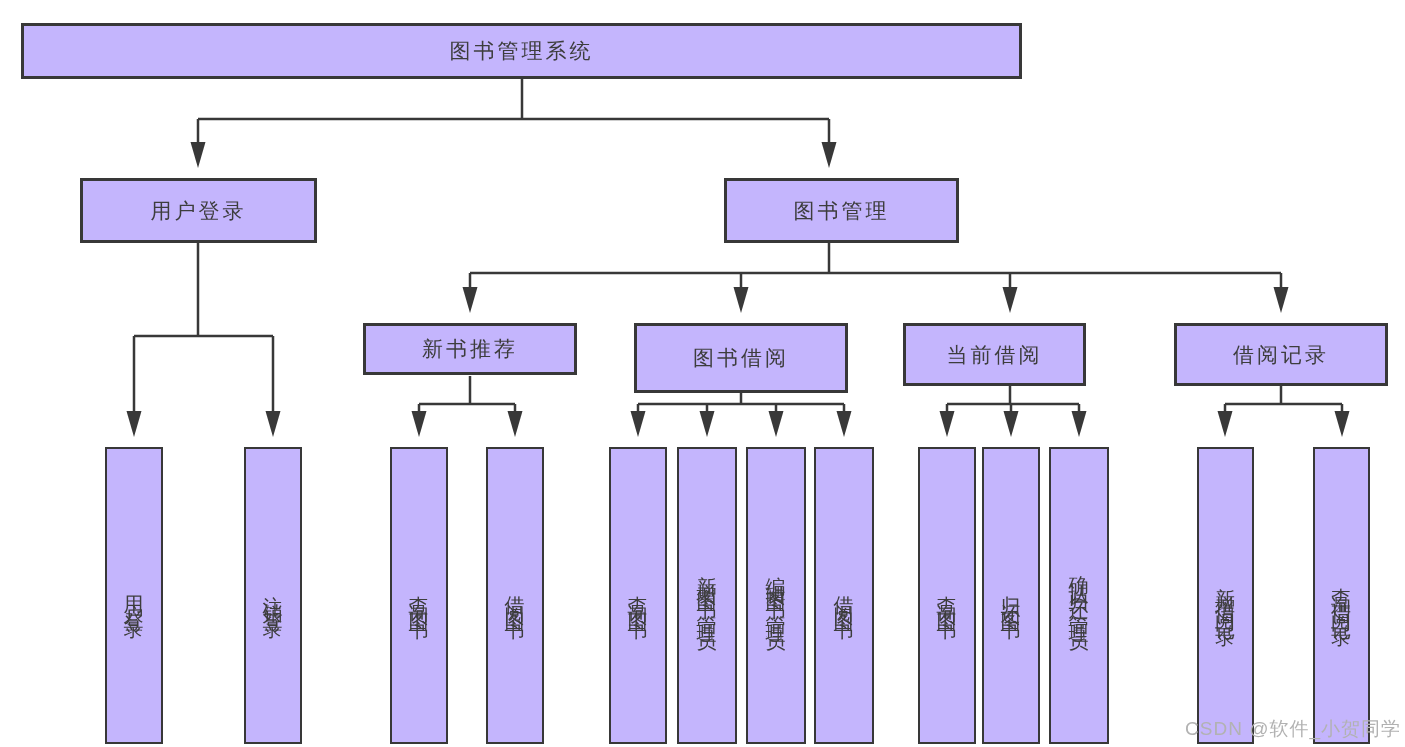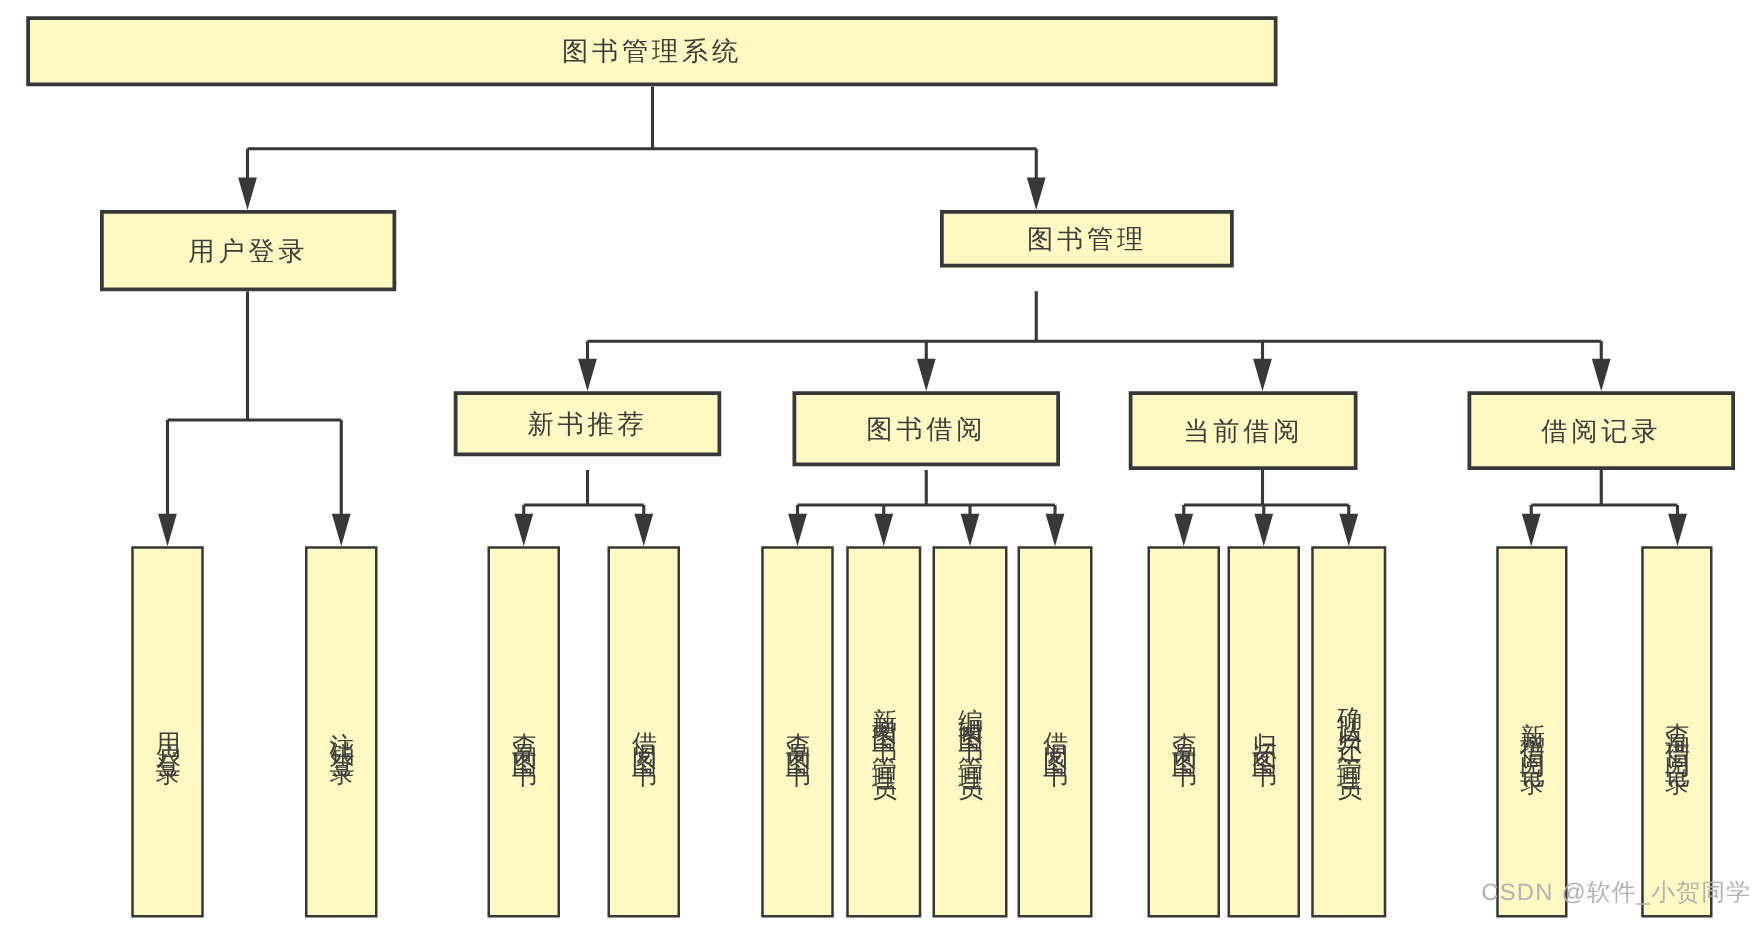--- a/index.html
+++ b/index.html
@@ -2,31 +2,31 @@
 <html><head>
 <meta charset="utf-8">
 <style>
   html,body{margin:0;padding:0;background:#ffffff;}
   .stage{
     position:relative;width:1405px;height:747px;background:#ffffff;
     font-family:"Liberation Sans",sans-serif;color:#3d3d3d;overflow:hidden;
   }
   svg.connectors{position:absolute;left:0;top:0;}
   .node{
-    position:absolute;background:#fef9c3;border:3px solid #383838;
+    position:absolute;background:#c4b5fd;border:3px solid #383838;
     box-sizing:border-box;display:flex;align-items:center;justify-content:center;
-    font-size:21px;letter-spacing:3px;white-space:nowrap;
+    font-size:21px;letter-spacing:3px;white-space:nowrap;margin-top:10px;
   }
   .leaf{border-width:2.5px;}
   .vtext{
     writing-mode:vertical-rl;text-orientation:mixed;
     font-size:20px;letter-spacing:8px;line-height:1;white-space:normal;
   }
   .watermark{
-    position:absolute;right:4px;bottom:20px;
+    position:absolute;right:4px;bottom:5px;
     font-size:19px;color:#b2b2b2;letter-spacing:1px;
   }
 </style>
 </head>
 <body>
 
 <div class="stage">
 
   <svg class="connectors" width="1405" height="747" viewBox="0 0 1405 747">
     <g stroke="#383838" stroke-width="2.5" fill="none">
@@ -61,28 +61,28 @@
     </g>
   </svg>
 
   <div class="node" style="left:21px;top:13px;width:1001px;height:56px">
     <span>图书管理系统</span>
   </div>
 
   <div class="node" style="left:80px;top:168px;width:237px;height:65px">
     <span>用户登录</span>
   </div>
-  <div class="node" style="left:752px;top:168px;width:235px;height:46px">
+  <div class="node" style="left:724px;top:168px;width:235px;height:65px">
     <span>图书管理</span>
   </div>
 
   <div class="node" style="left:363px;top:313px;width:214px;height:52px">
     <span>新书推荐</span>
   </div>
-  <div class="node" style="left:634px;top:313px;width:214px;height:60px">
+  <div class="node" style="left:634px;top:313px;width:214px;height:70px">
     <span>图书借阅</span>
   </div>
   <div class="node" style="left:903px;top:313px;width:183px;height:63px">
     <span>当前借阅</span>
   </div>
   <div class="node" style="left:1174px;top:313px;width:214px;height:63px">
     <span>借阅记录</span>
   </div>
 
   <div class="node leaf" style="left:105px;top:437px;width:58px;height:297px">

